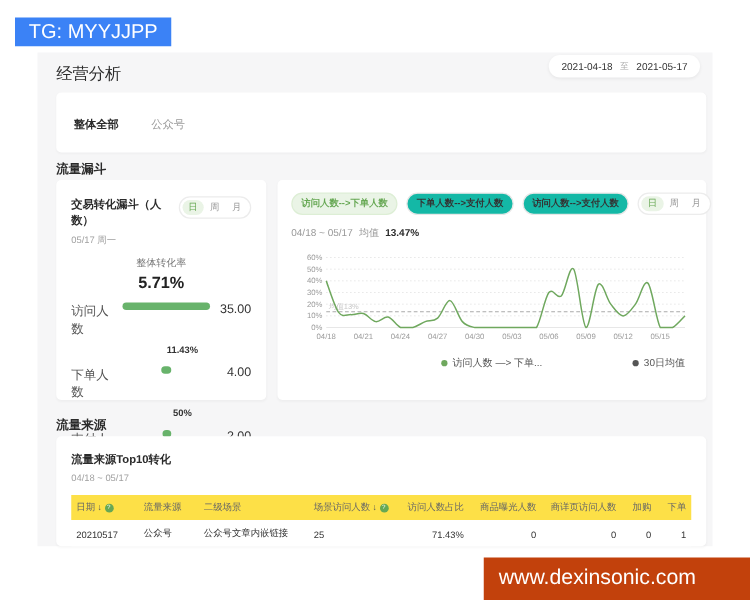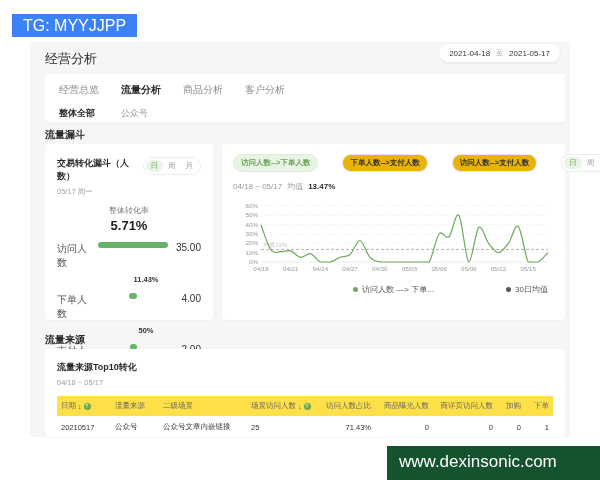--- a/index.html
+++ b/index.html
@@ -2,21 +2,21 @@
 <html><head>
 <meta charset="utf-8">
 <style>
   html,body{margin:0;padding:0}
   body{width:600px;height:480px;position:relative;overflow:hidden;background:#fff;
        font-family:"Liberation Sans","DejaVu Sans",sans-serif;color:#333;-webkit-font-smoothing:antialiased}
   .panel{position:absolute;left:30px;top:42px;width:540px;height:395px;background:#f6f6f7}
   .wm-top{position:absolute;left:12px;top:14px;height:23px;line-height:23px;padding:0 11px;
           background:#3b82f6;color:#fff;font-size:16px;z-index:30}
   .wm-bottom{position:absolute;left:387px;top:446px;width:213px;height:34px;line-height:32px;
-          background:#14532d;color:#fff;font-size:17px;padding-left:12px;box-sizing:border-box;z-index:30}
+          background:#c2410c;color:#fff;font-size:17px;padding-left:12px;box-sizing:border-box;z-index:30}
   .page-title{position:absolute;left:45px;top:50px;font-size:13px;font-weight:normal;color:#2b2b2b}
   .date-pill{position:absolute;right:40px;top:44px;background:#fff;border-radius:10px;padding:4px 10px;
           font-size:8px;color:#333;display:flex;align-items:center;gap:6px;box-shadow:0 1px 3px rgba(0,0,0,.07)}
   .date-sep{color:#aaa;font-size:7px}
   .card{position:absolute;background:#fff;border-radius:4px;box-shadow:0 1px 2px rgba(0,0,0,.03);box-sizing:border-box}
   .tabs-card{left:45px;top:74px;width:520px;height:48px;padding:9px 14px 0}
   .tab-row{display:flex;gap:22px;font-size:10px;color:#8a8a8a}
   .tab-row .active{color:#2b2b2b;font-weight:bold}
   .filter-row{display:flex;gap:26px;font-size:9px;color:#9a9a9a;margin-top:10px}
   .filter-row .active{color:#2b2b2b;font-weight:bold}
@@ -32,23 +32,23 @@
   .overall{text-align:center;margin-top:8px}
   .overall-label{font-size:8px;color:#777}
   .overall-value{font-size:13px;font-weight:bold;color:#222;margin-top:2px}
   .f-row{display:flex;align-items:flex-start;margin-top:9px;font-size:10px;color:#555}
   .f-label{width:36px;flex:none}
   .f-barzone{flex:1;display:flex;justify-content:center}
   .f-bar{height:6px;border-radius:3px}
   .f-val{width:28px;text-align:right;color:#333;flex:none}
   .f-conv{text-align:center;font-size:7.5px;font-weight:bold;color:#333;margin-top:5px;padding-left:34px}
   .trend-card{left:222px;top:144px;width:343px;height:176px;padding:10px 11px}
-  .pill-row{display:flex;gap:24px;align-items:center}
+  .pill-row{display:flex;gap:7px;align-items:center}
   .m-pill{font-size:7.5px;font-weight:bold;padding:3px 7px;border-radius:10px;border:1px solid #e7e7e7;
-          color:#333;background:#eab308;white-space:nowrap;cursor:pointer}
+          color:#333;background:#14b8a6;white-space:nowrap;cursor:pointer}
   .m-pill.active{background:#eaf4e6;border-color:#ddeed5;color:#67a854}
   .pill-row .toggle{margin-left:auto}
   .info-row{margin-top:9px;font-size:8px;color:#999;display:flex;gap:5px;align-items:center}
   .mean-val{color:#2b2b2b;font-weight:bold}
   .chart-wrap{margin-top:1px}
   .legend{display:flex;justify-content:center;align-items:center;font-size:8px;color:#555;position:relative;margin-top:1px}
   .legend-item{display:flex;align-items:center;gap:4px;cursor:pointer}
   .legend-item.right{position:absolute;right:6px;top:0}
   .dot{width:5px;height:5px;border-radius:50%;flex:none}
   .source-card{left:45px;top:349px;width:520px;height:88px;padding:12px 12px 0;overflow:hidden}
@@ -71,26 +71,20 @@
 
 <div class="page-title">经营分析</div>
 
 <div class="date-pill">
   <span>2021-04-18</span>
   <span class="date-sep">至</span>
   <span>2021-05-17</span>
 </div>
 
 <div class="card tabs-card">
-  <div class="tab-row" id="tabs-row">
-      <div>经营总览</div>
-      <div class="active">流量分析</div>
-      <div>商品分析</div>
-      <div>客户分析</div>
-    </div>
   <div class="filter-row" id="filters-row">
       <div class="active">整体全部</div>
       <div>公众号</div>
     </div>
 </div>
 
 <div class="section-label" style="top:128px">流量漏斗</div>
 
 <div class="card funnel-card">
   <div class="card-head">

